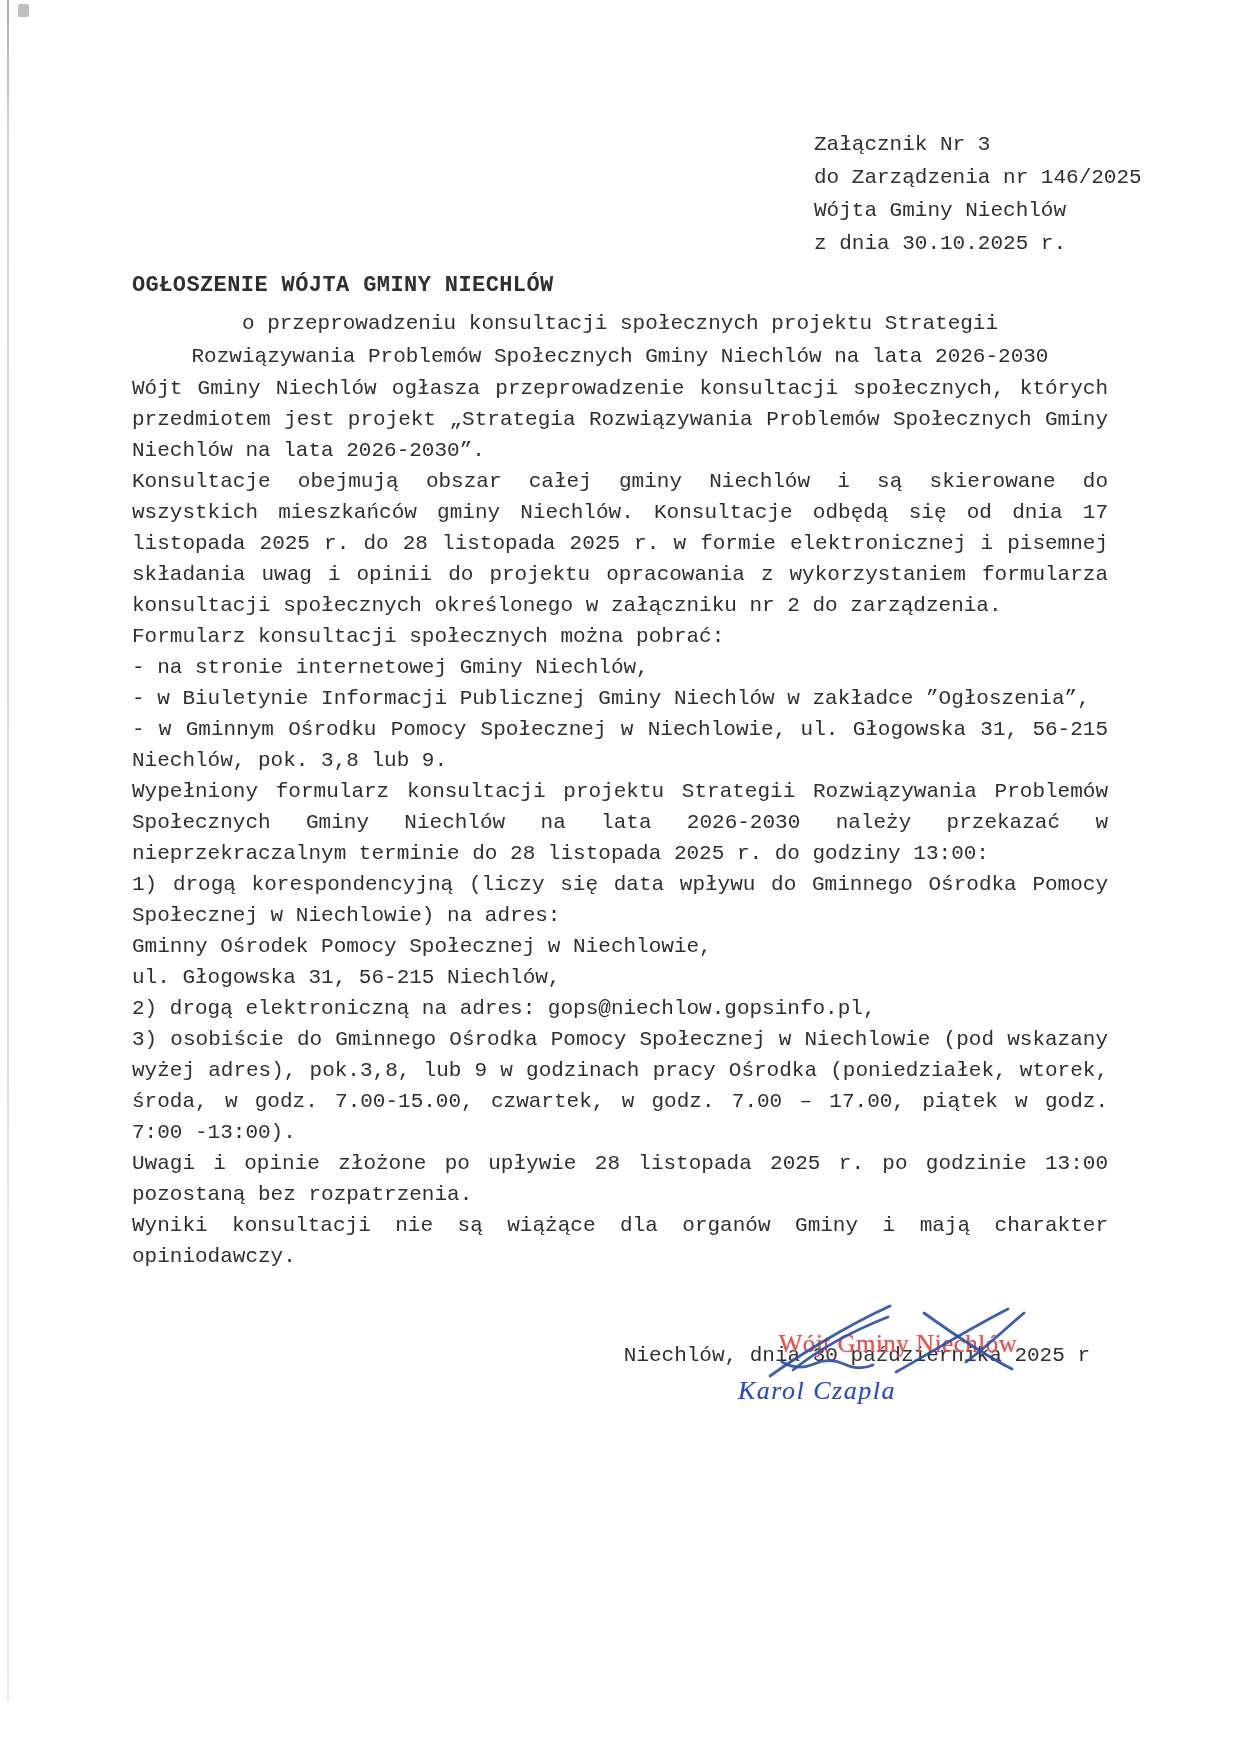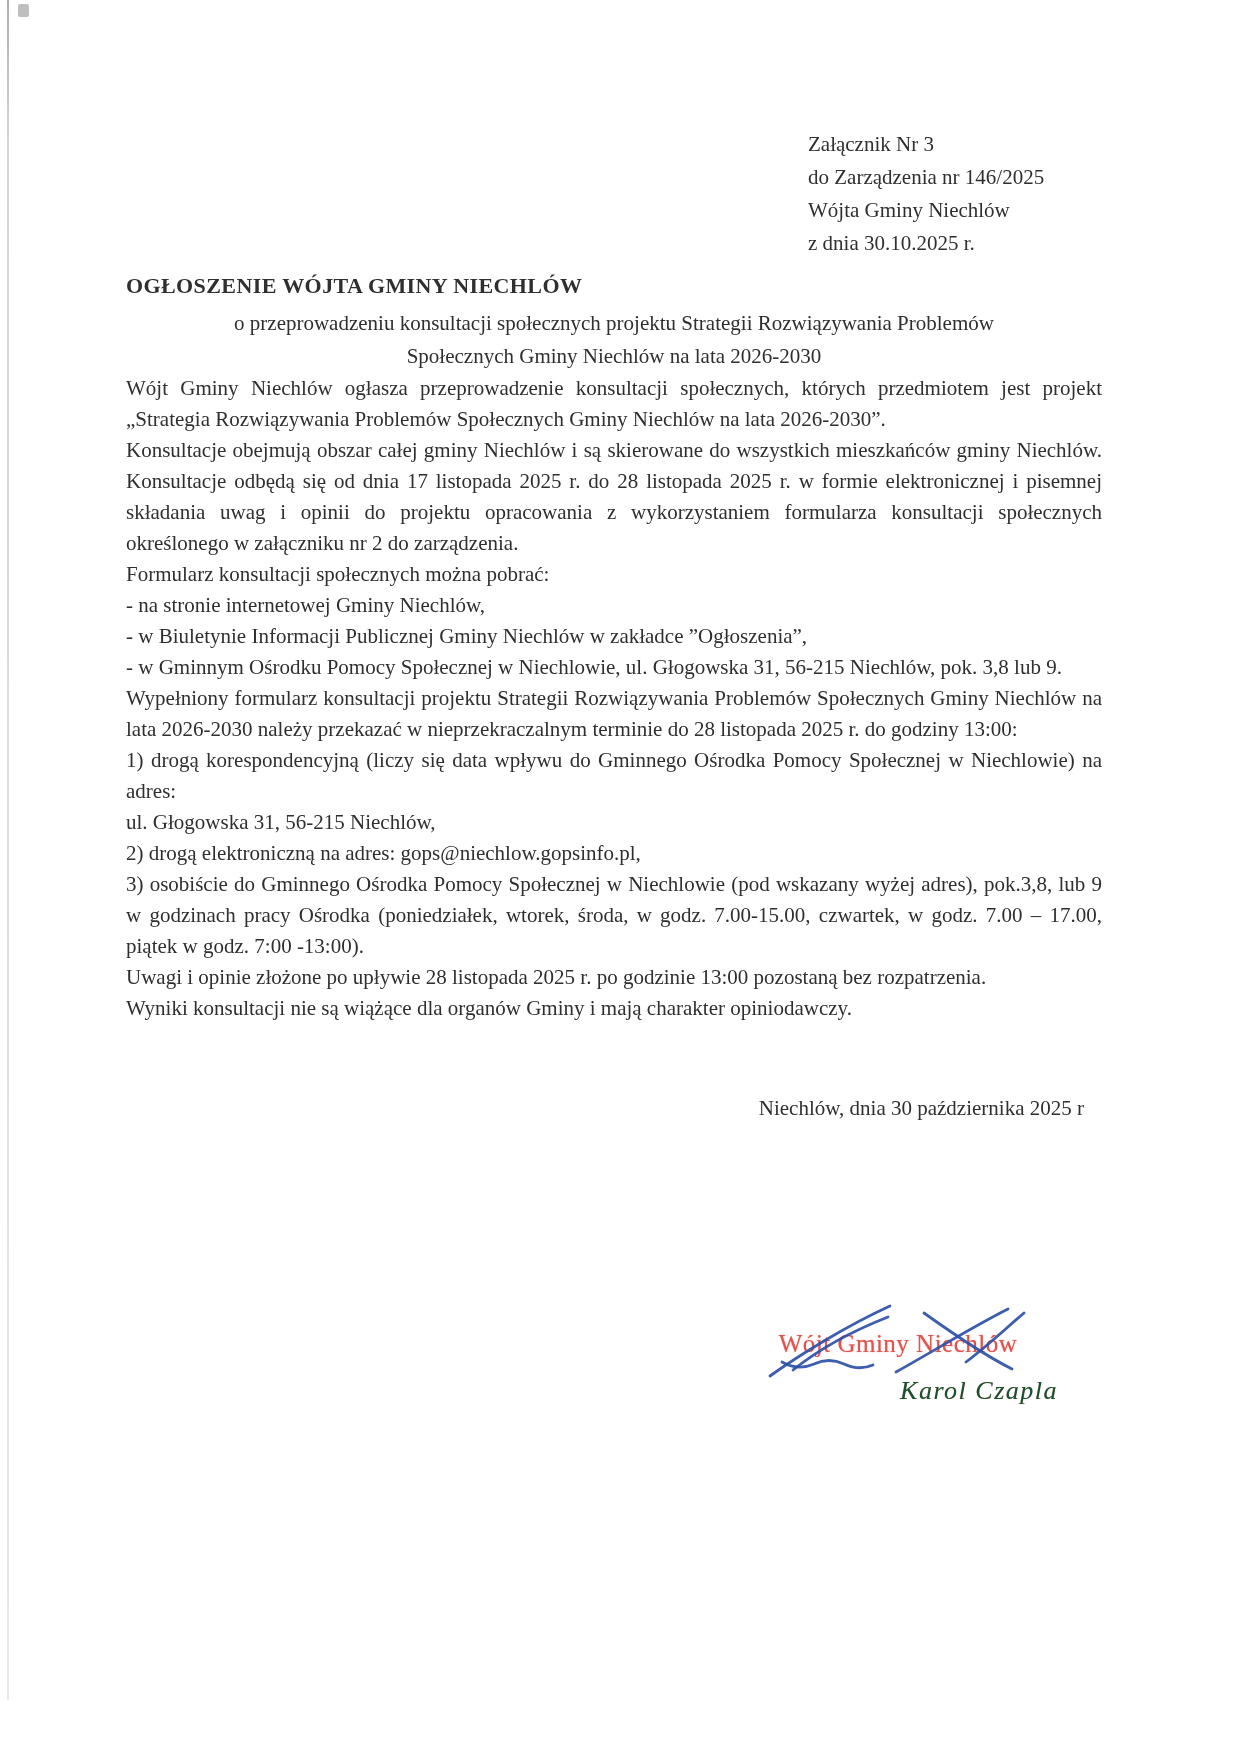--- a/index.html
+++ b/index.html
@@ -31,23 +31,24 @@
     left: 18px;
     top: 4px;
     width: 11px;
     height: 13px;
     background: #8a8a8a;
     opacity: 0.55;
     border-radius: 2px;
   }
   .content {
     position: absolute;
-    left: 126px;
+    left: 132px;
     top: 0;
     width: 976px;
+    font-family: Liberation Mono, monospace;
   }
   .body-text {
     font-size: 21px;
     line-height: 31px;
   }
   .ref-block {
     margin: 128px 0 0 682px; 
     font-size: 21px;
     line-height: 33px;
     white-space: nowrap;
@@ -95,24 +96,24 @@
     font-size: 25px;
     color: #e0544e;
     text-shadow: 0 0 1.2px rgba(224, 84, 78, 0.65);
     letter-spacing: 0.5px;
   }
   .stamp-name {
     position: absolute;
     left: 0;
     top: 76px;
     width: 100%;
-    text-align: right;
+    text-align: left;
     font-size: 26px;
     font-style: italic;
-    color: #14532d;
+    color: #1d4ed8;
     letter-spacing: 1.5px;
     text-shadow: 0 0 0.8px rgba(216, 65, 60, 0.55);
   }
   .pen-signature {
     position: absolute;
     left: 0;
     top: 0;
     width: 300px;
     height: 85px;
   }
@@ -148,20 +149,21 @@
     <p class="para body-text gap-sm">Wójt Gminy Niechlów ogłasza przeprowadzenie konsultacji społecznych, których przedmiotem jest projekt „Strategia Rozwiązywania Problemów Społecznych Gminy Niechlów na lata 2026-2030”.</p>
 
     <p class="para body-text gap-md">Konsultacje obejmują obszar całej gminy Niechlów i są skierowane do wszystkich mieszkańców gminy Niechlów. Konsultacje odbędą się od dnia 17 listopada 2025 r. do 28 listopada 2025 r. w formie elektronicznej i pisemnej składania uwag i opinii do projektu opracowania z wykorzystaniem formularza konsultacji społecznych określonego w załączniku nr 2 do zarządzenia.</p>
 
     <p class="para body-text gap-md">Formularz konsultacji społecznych można pobrać:</p>
     <p class="para body-text">- na stronie internetowej Gminy Niechlów,</p>
     <p class="para body-text">- w Biuletynie Informacji Publicznej Gminy Niechlów w zakładce ”Ogłoszenia”,</p>
     <p class="para body-text">- w Gminnym Ośrodku Pomocy Społecznej w Niechlowie, ul. Głogowska 31, 56-215 Niechlów, pok. 3,8 lub 9.</p>
     <p class="para body-text">Wypełniony formularz konsultacji projektu Strategii Rozwiązywania Problemów Społecznych Gminy Niechlów na lata 2026-2030 należy przekazać w nieprzekraczalnym terminie do 28 listopada 2025 r. do godziny 13:00:</p>
     <p class="para body-text">1) drogą korespondencyjną (liczy się data wpływu do Gminnego Ośrodka Pomocy Społecznej w Niechlowie) na adres:</p>
+    <p class="para body-text">Gminny Ośrodek Pomocy Społecznej w Niechlowie,</p>
     <p class="para body-text">ul. Głogowska 31, 56-215 Niechlów,</p>
     <p class="para body-text">2) drogą elektroniczną na adres: gops@niechlow.gopsinfo.pl,</p>
     <p class="para body-text">3) osobiście do Gminnego Ośrodka Pomocy Społecznej w Niechlowie (pod wskazany wyżej adres), pok.3,8, lub 9 w godzinach pracy Ośrodka (poniedziałek, wtorek, środa, w godz. 7.00-15.00, czwartek, w godz. 7.00 – 17.00, piątek w godz. 7:00 -13:00).</p>
     <p class="para body-text">Uwagi i opinie złożone po upływie 28 listopada 2025 r. po godzinie 13:00 pozostaną bez rozpatrzenia.</p>
     <p class="para body-text">Wyniki konsultacji nie są wiążące dla organów Gminy i mają charakter opiniodawczy.</p>
 
     <div class="dateline">Niechlów, dnia 30 października 2025 r</div>
 
   </div>
 

